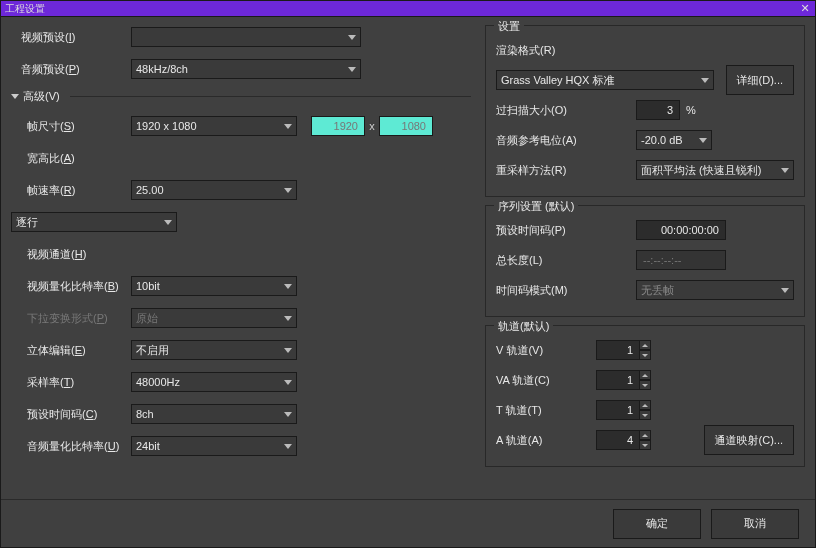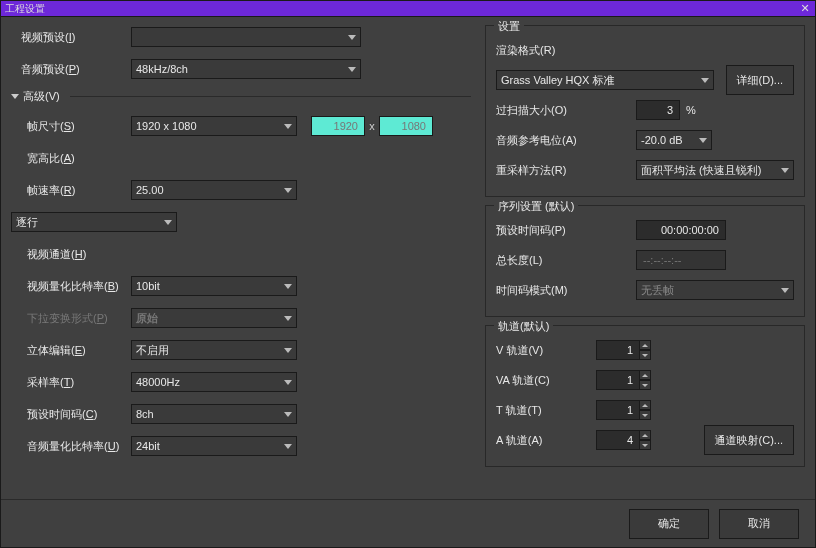--- a/index.html
+++ b/index.html
@@ -144,21 +144,21 @@
     position:absolute;
     bottom:0; left:0; right:0;
     height:48px;
     border-top:1px solid #2a2a2a;
     display:flex;
     justify-content:flex-end;
     align-items:center;
     padding:0 16px;
     gap:10px;
   }
-  .footer .btn { width:80px; justify-content:center; height:22px;}
+  .footer .btn { width:88px; justify-content:center; height:22px;}
   .numbox-sm { width:44px;}
   .row-r { display:flex; align-items:center; height:24px; margin-bottom:6px;}
   .disabled-field {
     background:#343434; color:#777; border:1px solid #1a1a1a;
     height:20px; padding:0 6px; line-height:18px;
   }
 </style>
 </head>
 <body>
 
@@ -235,21 +235,21 @@
           <span>视频量化比特率(</span><span class="mn">B</span><span>)</span>
         </div>
         <div class="select sel-mid">
             <span>10bit</span>
           </div>
       </div>
       <div class="row">
         <div class="lbl lbl-indent disabled-text">
           <span>下拉变换形式(</span><span class="mn">P</span><span>)</span>
         </div>
-        <div class="select sel-mid" style="color:#777;font-weight:bold;">
+        <div class="select sel-mid" style="color:#777;">
             <span>原始</span>
           </div>
       </div>
       <div class="row">
         <div class="lbl lbl-indent">
           <span>立体编辑(</span><span class="mn">E</span><span>)</span>
         </div>
         <div class="select sel-mid">
             <span>不启用</span>
           </div>

